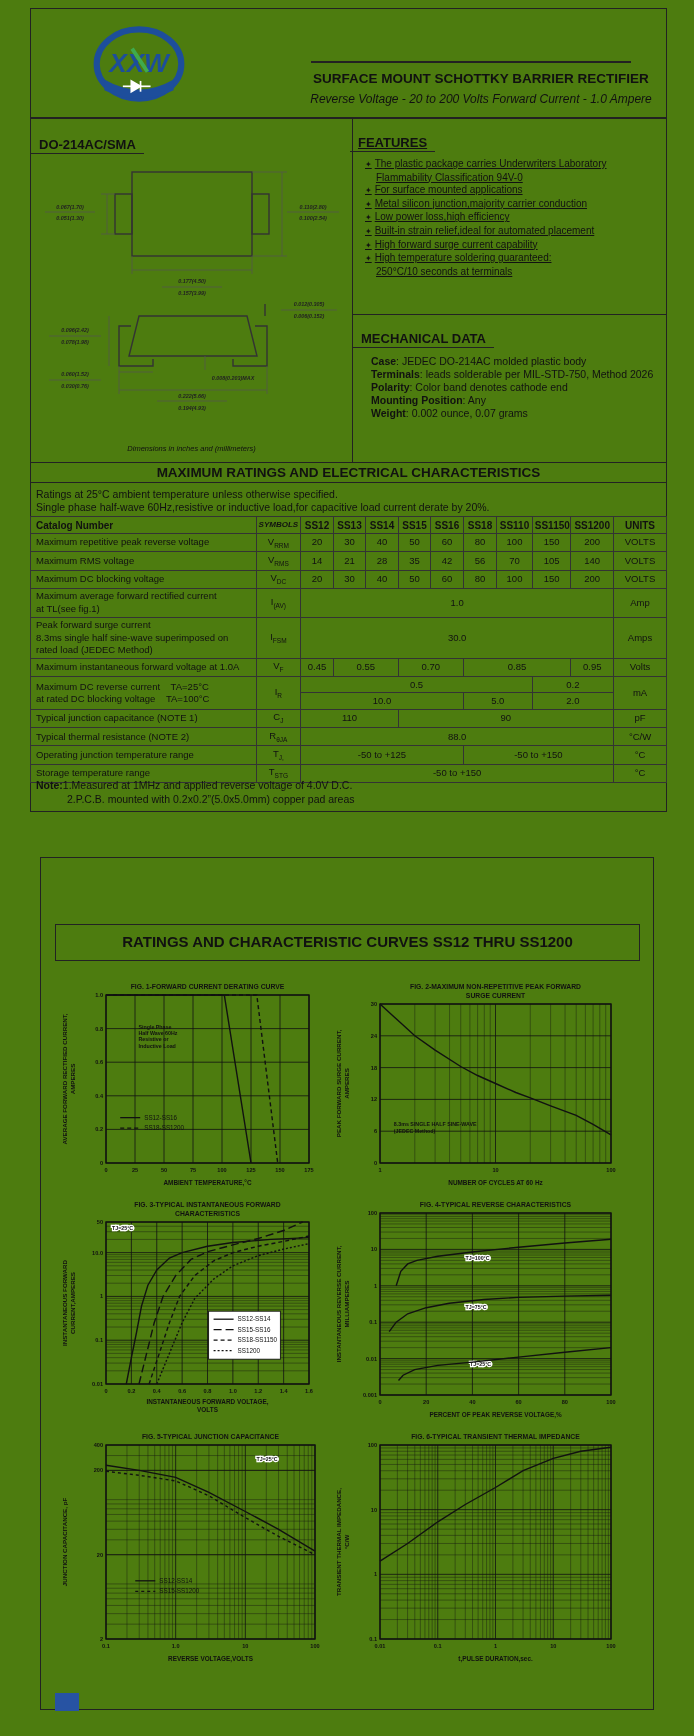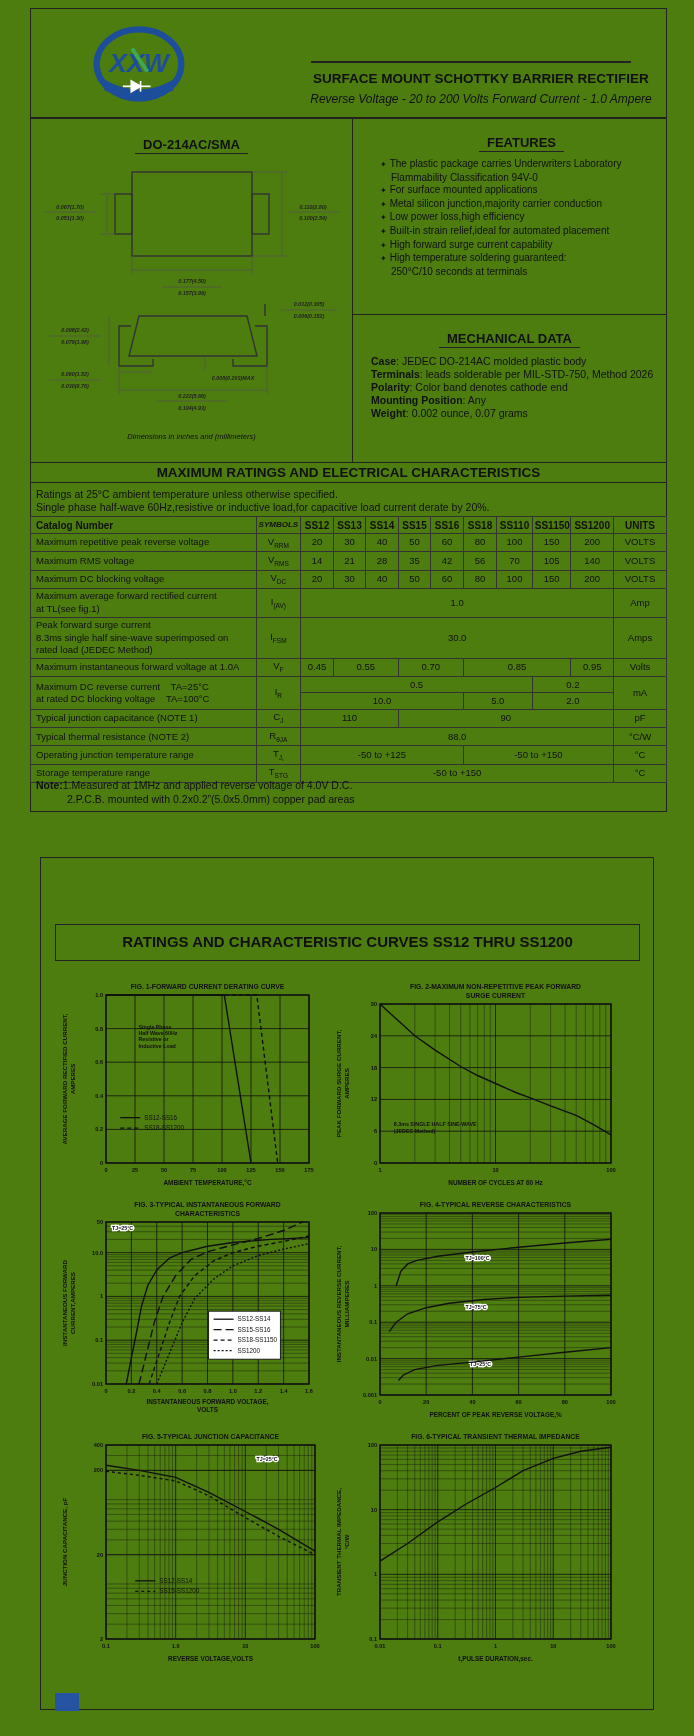--- a/index.html
+++ b/index.html
@@ -7,21 +7,21 @@
         font-family:"Liberation Sans",sans-serif;color:#111;}
   .abs{position:absolute;}
   .box{border:1px solid #222;box-sizing:border-box;}
   .center{text-align:center;}
   
   .doc-title{font-size:29px;font-weight:bold;letter-spacing:1px;}
   .title-rule{border-top:2px solid #222;}
   .doc-subtitle{font-size:13.5px;font-weight:bold;}
   .doc-tagline{font-size:12px;font-style:italic;}
   
-  .sec-h{font-size:13px;font-weight:bold;text-align:center;}
+  .sec-h{font-size:13px;font-weight:bold;}
   .sec-h span{border-bottom:1.5px solid #222;padding:0 8px 1px;}
   
   .pkg-caption{font-size:7.5px;font-style:italic;text-align:center;}
   svg text.dim{font-size:5.4px;font-style:italic;font-weight:bold;fill:#222;}
   
   .feat-list{font-size:10px;line-height:12.6px;}
   .feat-item{padding-left:22px;text-indent:-11px;}
   .feat-item.nob{text-indent:0;}
   .bullet{margin-right:3px;font-size:8px;}
   
@@ -125,24 +125,24 @@
       <text class="dim" x="38" y="174" text-anchor="middle">0.096(2.42)</text>
       <text class="dim" x="38" y="186" text-anchor="middle">0.078(1.98)</text>
       <text class="dim" x="38" y="218" text-anchor="middle">0.060(1.52)</text>
       <text class="dim" x="38" y="230" text-anchor="middle">0.030(0.76)</text>
       <text class="dim" x="272" y="148" text-anchor="middle">0.012(0.305)</text>
       <text class="dim" x="272" y="160" text-anchor="middle">0.006(0.152)</text>
       <text class="dim" x="196" y="222" text-anchor="middle">0.008(0.203)MAX</text>
       <text class="dim" x="155" y="240" text-anchor="middle">0.222(5.66)</text>
       <text class="dim" x="155" y="252" text-anchor="middle">0.194(4.93)</text>
     </svg>
-    <div class="pkg-caption" style="margin-top:8px;">Dimensions in inches and (millimeters)</div>
+    <div class="pkg-caption" style="margin-top:20px;">Dimensions in inches and (millimeters)</div>
   </div>
 
-  <div class="abs" style="left:365px;top:119px;width:313px;height:195px;">
+  <div class="abs" style="left:350px;top:119px;width:313px;height:195px;text-decoration:underline;">
     <div class="sec-h" style="margin-top:16px;">
       <span>FEATURES</span>
     </div>
     <div class="feat-list" style="margin:8px 4px 0 4px;">
         <div class="feat-item"><span class="bullet">✦</span>The plastic package carries Underwriters Laboratory Flammability Classification 94V-0</div>
         <div class="feat-item"><span class="bullet">✦</span>For surface mounted applications</div>
         <div class="feat-item"><span class="bullet">✦</span>Metal silicon junction,majority carrier conduction</div>
         <div class="feat-item"><span class="bullet">✦</span>Low power loss,high efficiency</div>
         <div class="feat-item"><span class="bullet">✦</span>Built-in strain relief,ideal for automated placement</div>
         <div class="feat-item"><span class="bullet">✦</span>High forward surge current capability</div>

